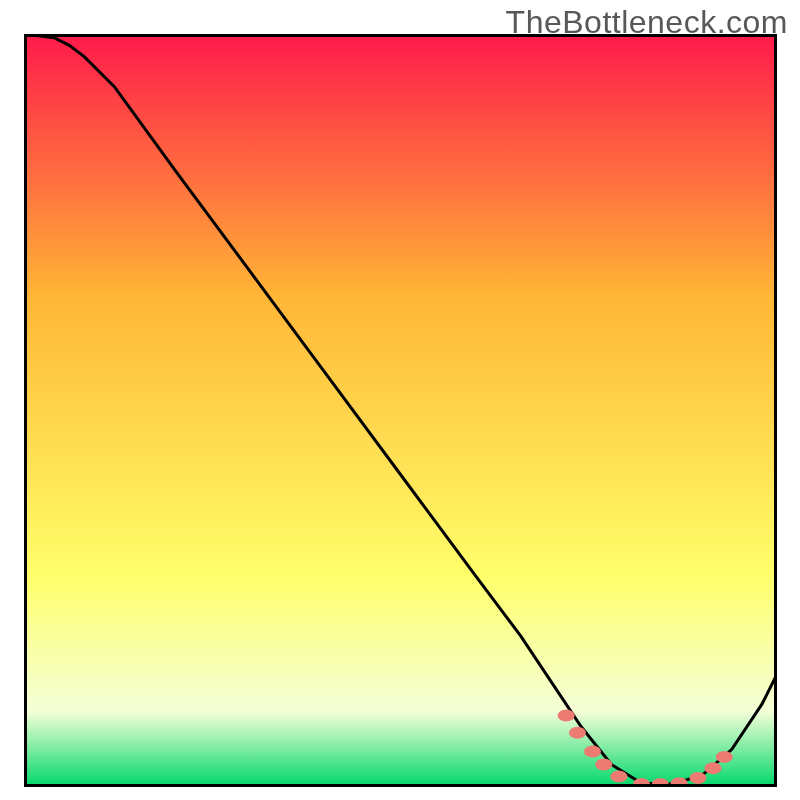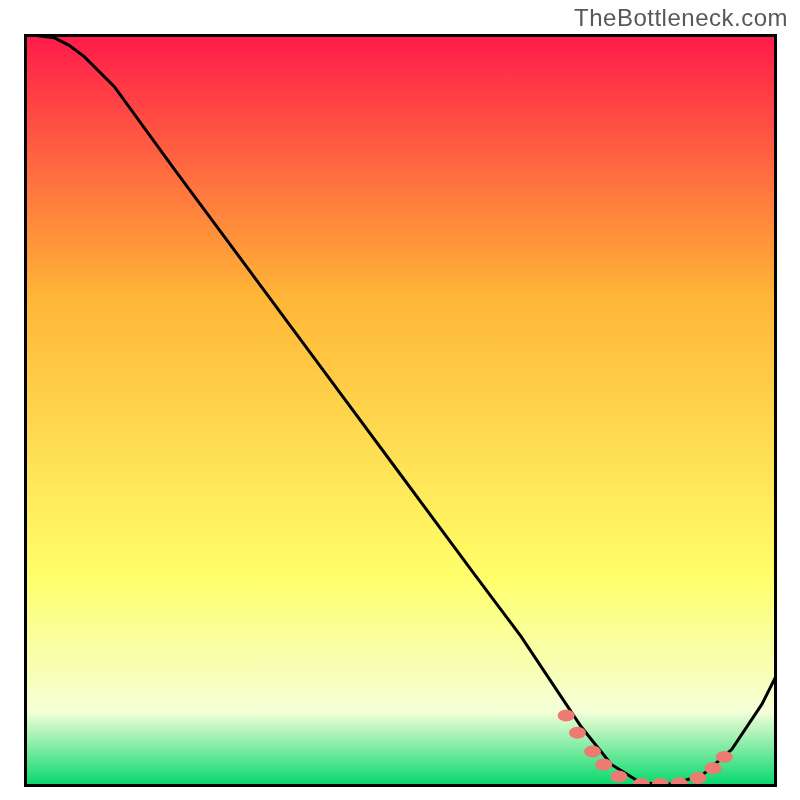--- a/index.html
+++ b/index.html
@@ -14,21 +14,21 @@
   .frame {
     position: relative;
     width: 800px;
     height: 800px;
     background: #ffffff;
   }
   .watermark {
     position: absolute;
     top: 4px;
     right: 12px;
-    font-size: 24px;
+    font-size: 32px;
     color: #585858;
     font-weight: 400;
     letter-spacing: 0.5px;
   }
   .plot {
     position: absolute;
     left: 24px;
     top: 34px;
     width: 753px;
     height: 753px;

